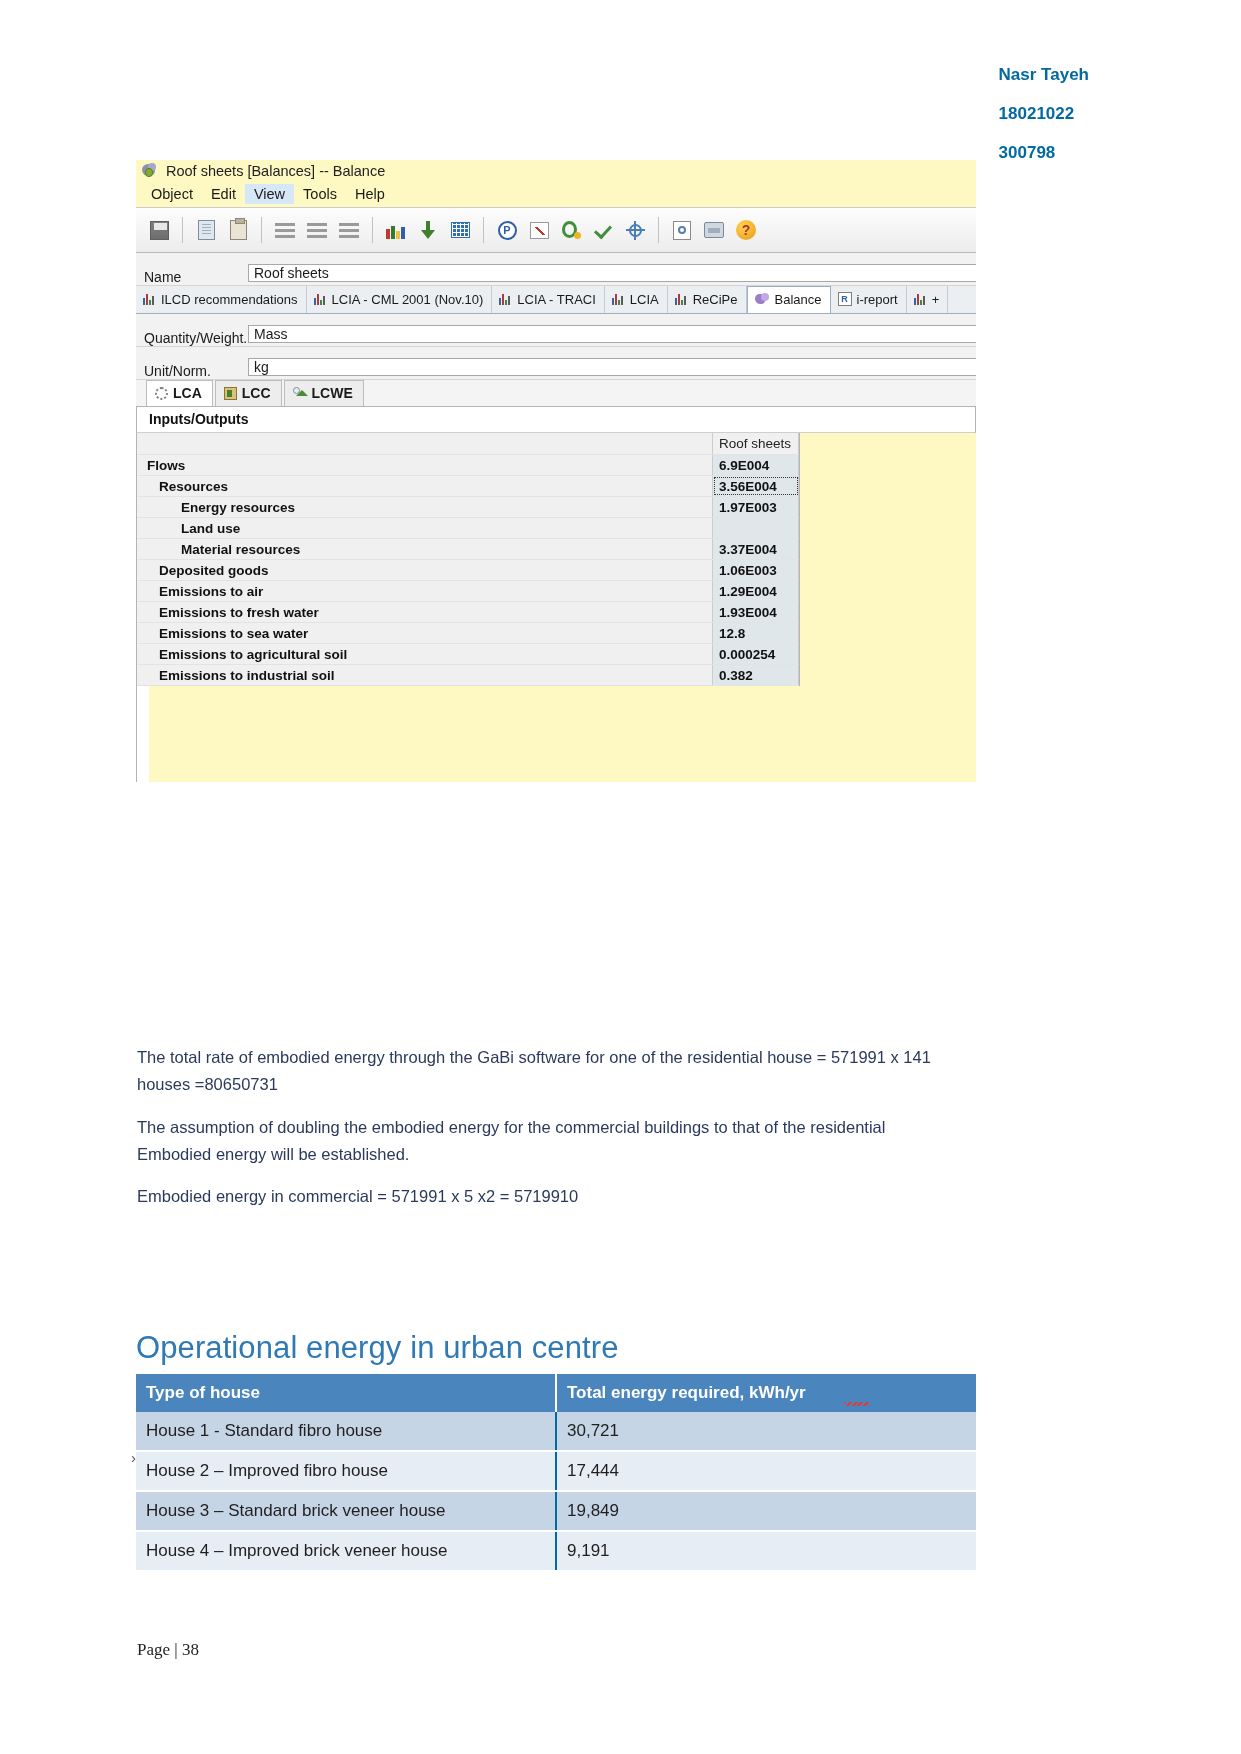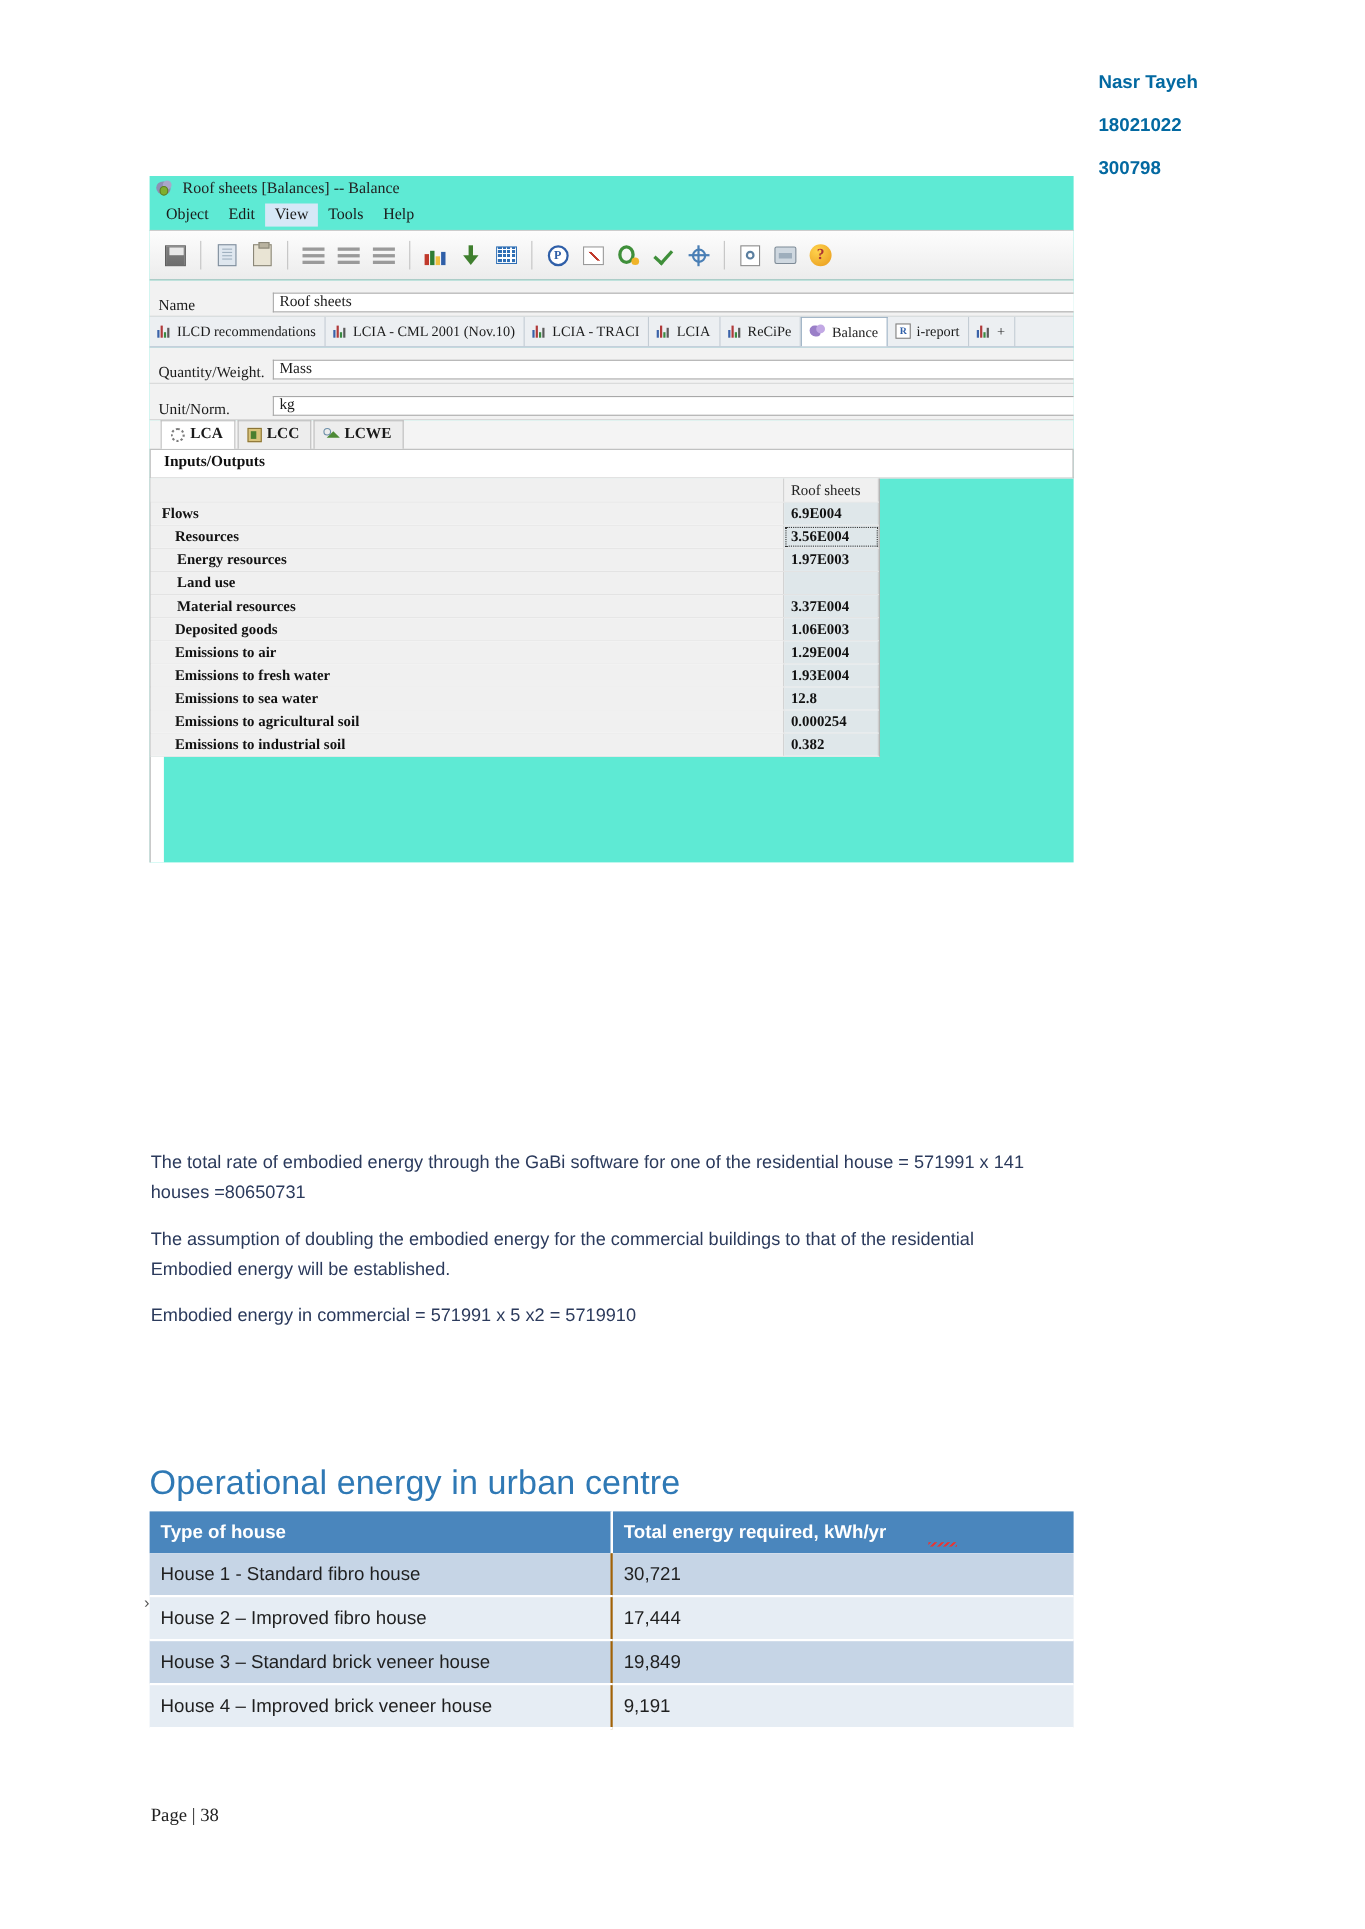--- a/index.html
+++ b/index.html
@@ -32,22 +32,22 @@
     line-height: 1;
   }
   .doc-header div { margin-bottom: 22px; }
 
   
   .gabi {
     position: absolute;
     left: 136px;
     top: 160px;
     width: 840px;
-    background: #5eead4;
-    font-family: Liberation Serif, serif;
+    background: #fef9c3;
+    font-family: Liberation Sans, sans-serif;
     color: #1a1a1a;
   }
   .gabi-titlebar {
     display: flex;
     align-items: center;
     gap: 7px;
     padding: 3px 0 3px 6px;
     font-size: 14.5px;
     color: #222;
   }
@@ -328,21 +328,21 @@
     font-weight: normal;
     background: #f0f0f0;
     color: #222;
   }
   .grid .grow.selected .c2 {
     outline: 1px dotted #333;
     outline-offset: -2px;
   }
   .ind0 { padding-left: 10px; }
   .ind1 { padding-left: 22px; }
-  .ind2 { padding-left: 24px; }
+  .ind2 { padding-left: 44px; }
 
   .gabi-body-frame {
     border-left: 1px solid #b4b4b4;
     background: #ffffff;
     height: 96px;
     width: 12px;
   }
 
   
   .para {
@@ -385,21 +385,21 @@
     text-align: left;
     padding: 9px 0 9px 10px;
     font-weight: bold;
     border-right: 2px solid #ffffff;
   }
   .house-table th:last-child { border-right: none; }
   .house-table td {
     font-size: 17px;
     color: #1f1f1f;
     padding: 9px 0 9px 10px;
-    border-right: 2px solid #a16207;
+    border-right: 2px solid #0369a1;
     border-bottom: 2px solid #ffffff;
   }
   .house-table td:last-child { border-right: none; }
   .house-table tr.odd td { background: #c6d5e6; }
   .house-table tr.even td { background: #e6edf4; }
   .house-table col.c-type { width: 420px; }
   .house-table th.kwh { position: relative; }
   .squig {
     position: absolute;
     left: 287px;

